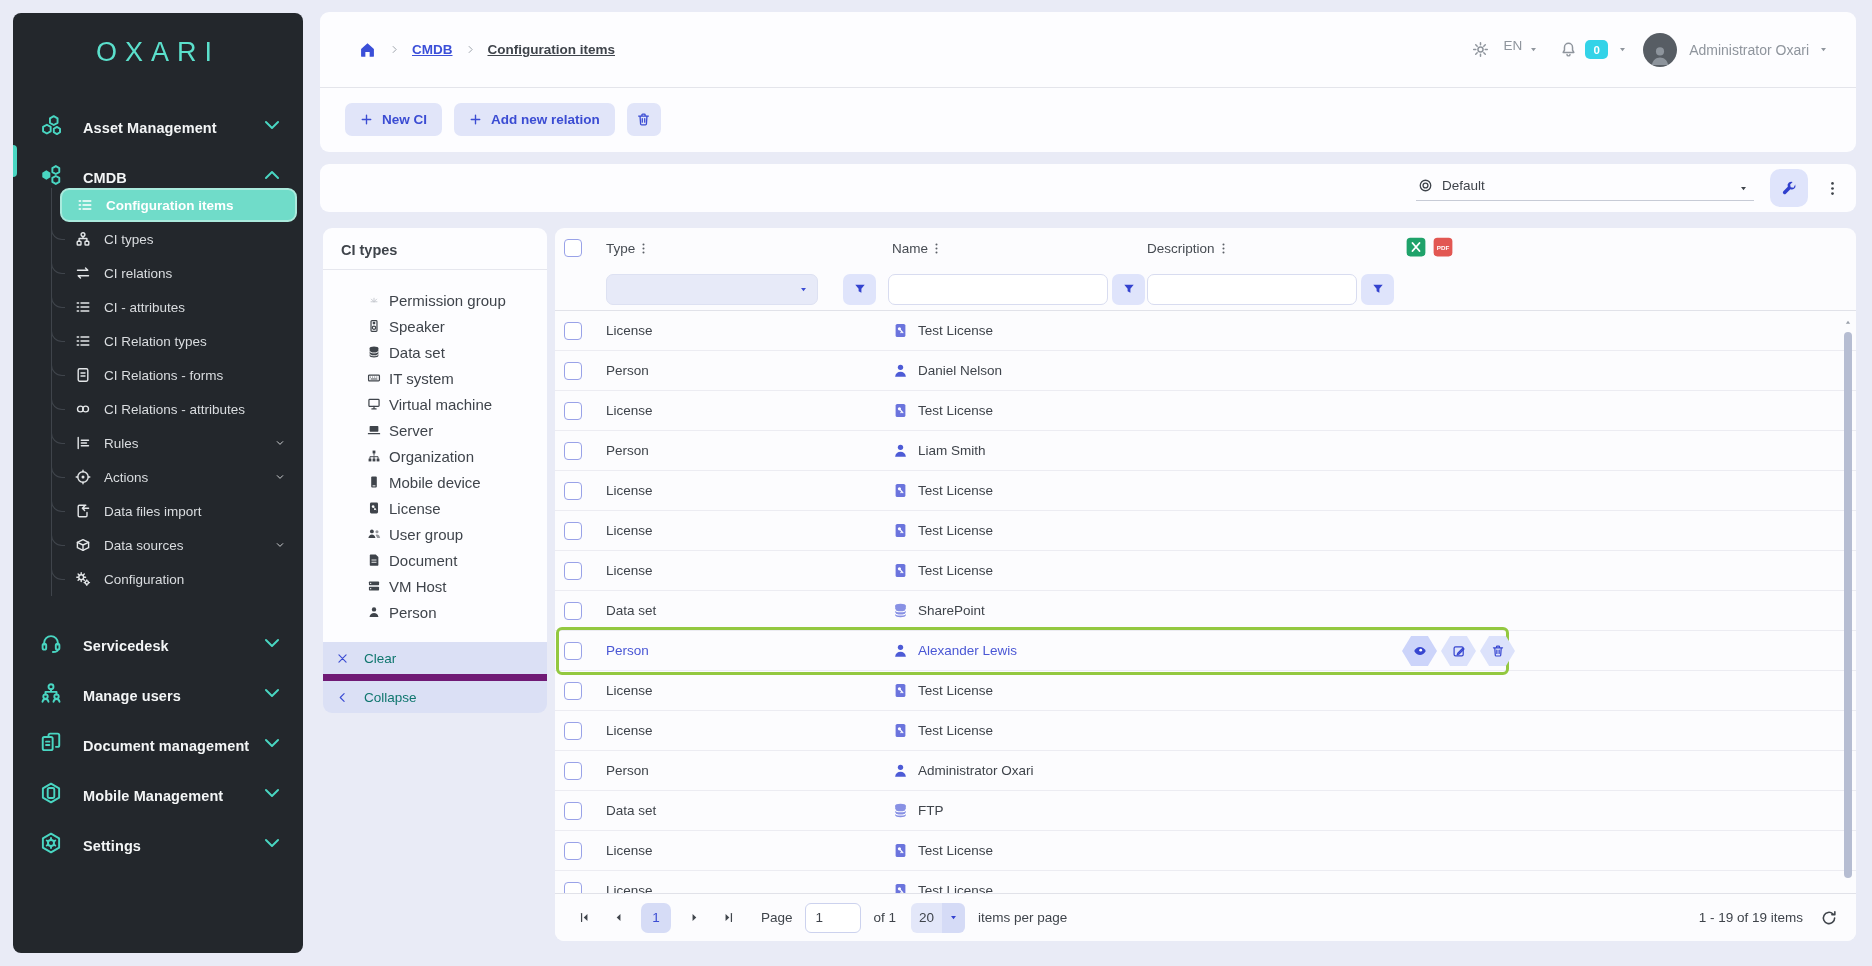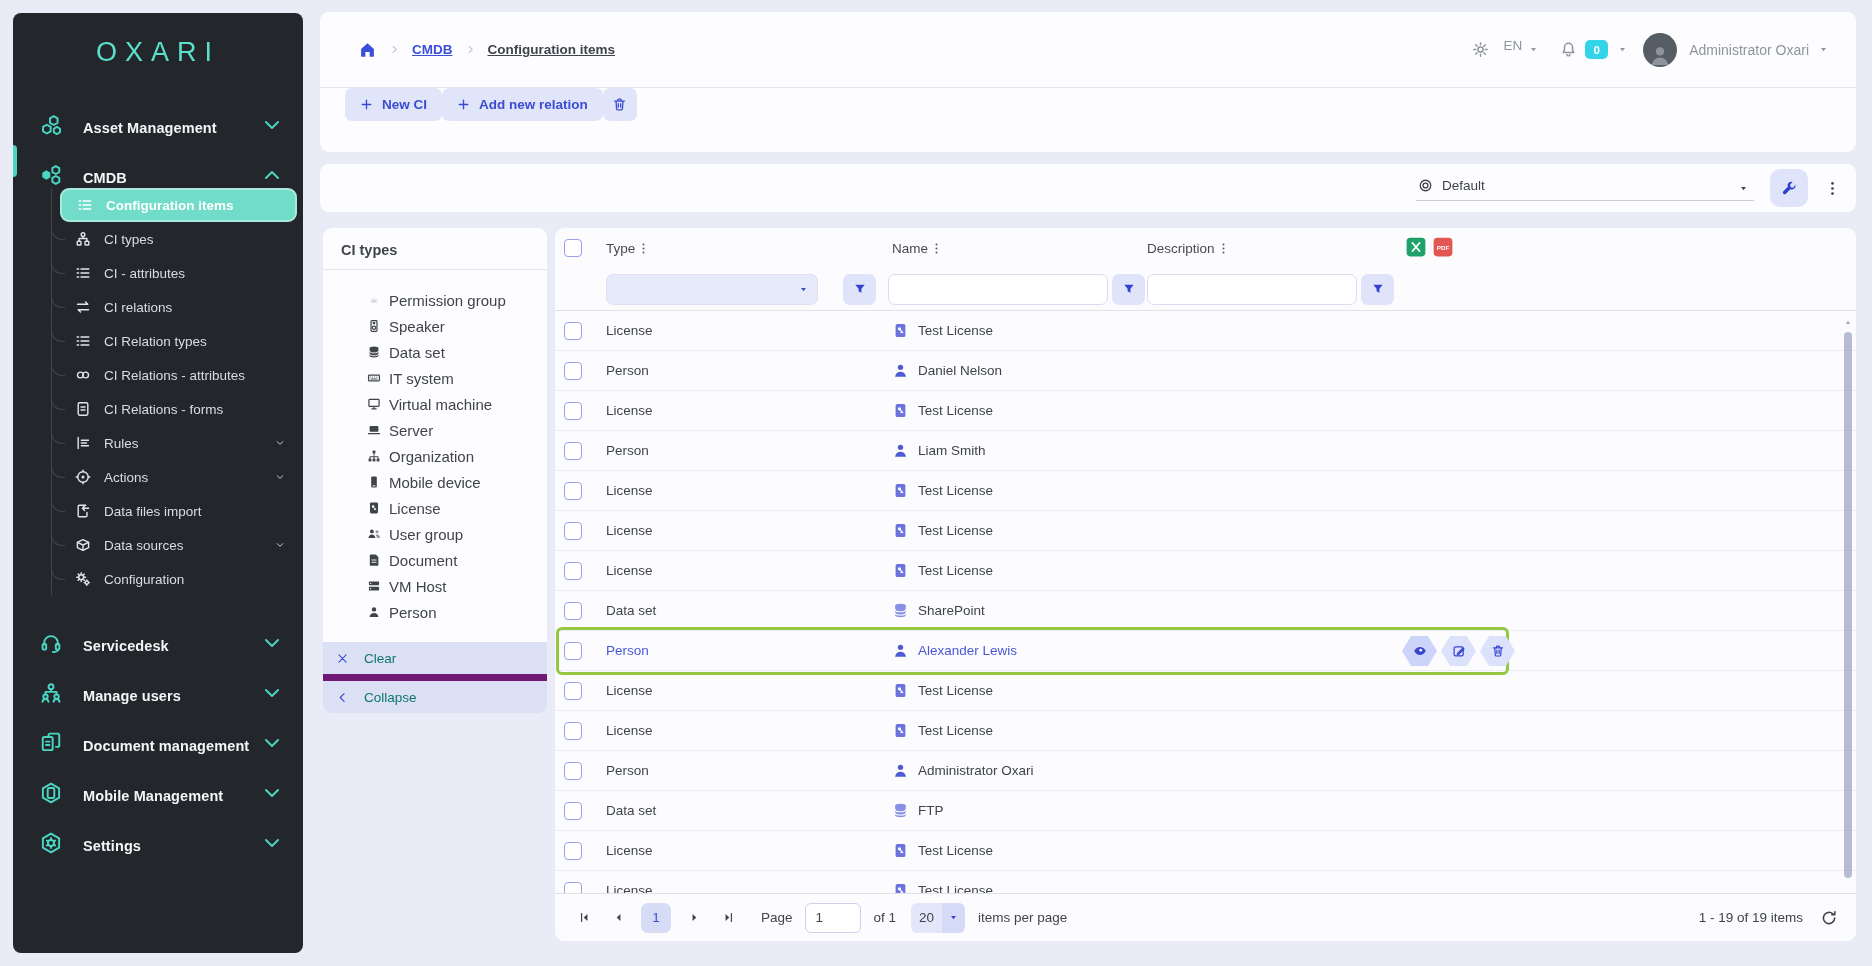--- a/index.html
+++ b/index.html
@@ -36,21 +36,21 @@
   .crumb-cur{font-size:13.5px;font-weight:700;color:#3f444b;text-decoration:underline}
   .top-right{margin-left:auto;display:flex;align-items:center;color:#8f959d}
   .tb-gear{width:17px;height:17px;color:#8f959d;cursor:pointer}
   .lang{font-size:13.5px;margin:0 7px 8px 14px;cursor:pointer}
   .caret{width:9px;height:9px;color:#8f959d}
   .bell{width:17px;height:17px;margin-left:22px;cursor:pointer}
   .badge{min-width:23px;height:19px;background:#33d3e8;border-radius:5px;color:#fff;font-size:11.5px;font-weight:700;display:flex;align-items:center;justify-content:center;margin:0 10px 0 8px;padding:0 4px;box-sizing:border-box}
   .avatar{width:34px;height:34px;border-radius:50%;background:#575d64;margin-left:16px;display:flex;align-items:flex-end;justify-content:center;overflow:hidden;cursor:pointer}
   .avatar .ic{width:24px;height:24px;color:#8d949c}
   .uname{font-size:14px;margin:0 10px 0 12px;cursor:pointer}
-  .btns-row{height:63px;display:flex;gap:0;padding:0 25px}
+  .btns-row{height:63px;display:flex;align-items:center;gap:12px;padding:0 25px}
   .btn{display:inline-flex;align-items:center;gap:9px;height:33px;padding:0 15px;background:#e1e5f9;color:#3b4cd3;border:none;border-radius:7px;font-size:13.5px;font-weight:600;font-family:inherit;cursor:pointer}
   .btn .ic{width:13px;height:13px}
   .btn.icon-btn{width:34px;padding:0;justify-content:center}
   .btn.icon-btn .ic{width:15px;height:15px}
   .toolbar-card{left:320px;top:164px;width:1536px;height:48px;display:flex;align-items:center;justify-content:flex-end;padding-right:12px;box-sizing:border-box}
   .view-select{width:330px;display:flex;align-items:flex-end;gap:9px;border-bottom:1px solid #c7cbd6;padding:2px 6px 7px 2px;margin-right:16px;cursor:pointer}
   .view-select .vicon{width:15px;height:15px;color:#3f444b}
   .view-label{font-size:13.5px;color:#3f444b}
   .view-select .caret{margin-left:auto;color:#3f444b}
   .wrench-btn{width:38px;height:38px;border:none;border-radius:10px;background:#dfe4fb;color:#3140cd;display:flex;align-items:center;justify-content:center;cursor:pointer;margin-right:12px}
@@ -169,58 +169,58 @@
               <rect x="2.2" y="10.2" width="3.8" height="3.8" rx="0.8"></rect>
               <rect x="10" y="10.2" width="3.8" height="3.8" rx="0.8"></rect>
               <path d="M8 5.5v2M4.1 10.2V7.5h7.8v2.7"></path>
             </svg>
           </span>
           <span>CI types</span>
         </div>
         <div class="sub-item">
           <span class="ic">
             <svg viewBox="0 0 16 16" fill="none" stroke="currentColor" stroke-width="1.4" stroke-linecap="round" stroke-linejoin="round">
+              <path d="M2.5 5.3h10.3L10.5 3M13.5 10.7H3.2l2.3 2.3"></path>
+            </svg>
+          </span>
+          <span>CI relations</span>
+        </div>
+        <div class="sub-item">
+          <span class="ic">
+            <svg viewBox="0 0 16 16" fill="none" stroke="currentColor" stroke-width="1.4" stroke-linecap="round" stroke-linejoin="round">
               <path d="M2.2 4h1.4M6 4h7.8M2.2 8h1.4M6 8h7.8M2.2 12h1.4M6 12h7.8"></path>
             </svg>
           </span>
           <span>CI - attributes</span>
         </div>
         <div class="sub-item">
           <span class="ic">
             <svg viewBox="0 0 16 16" fill="none" stroke="currentColor" stroke-width="1.4" stroke-linecap="round" stroke-linejoin="round">
-              <path d="M2.5 5.3h10.3L10.5 3M13.5 10.7H3.2l2.3 2.3"></path>
-            </svg>
-          </span>
-          <span>CI relations</span>
+              <path d="M2.2 4h1.4M6 4h7.8M2.2 8h1.4M6 8h7.8M2.2 12h1.4M6 12h7.8"></path>
+            </svg>
+          </span>
+          <span>CI Relation types</span>
         </div>
         <div class="sub-item">
           <span class="ic">
             <svg viewBox="0 0 16 16" fill="none" stroke="currentColor" stroke-width="1.4" stroke-linecap="round" stroke-linejoin="round">
-              <path d="M2.2 4h1.4M6 4h7.8M2.2 8h1.4M6 8h7.8M2.2 12h1.4M6 12h7.8"></path>
-            </svg>
-          </span>
-          <span>CI Relation types</span>
+              <rect x="3.2" y="1.8" width="9.6" height="12.4" rx="1.4"></rect>
+              <path d="M6 6h4M6 9h4"></path>
+            </svg>
+          </span>
+          <span>CI Relations - forms</span>
         </div>
         <div class="sub-item">
           <span class="ic">
             <svg viewBox="0 0 16 16" fill="none" stroke="currentColor" stroke-width="1.4" stroke-linecap="round" stroke-linejoin="round">
               <circle cx="5.4" cy="8" r="2.9"></circle>
               <circle cx="10.6" cy="8" r="2.9"></circle>
             </svg>
           </span>
           <span>CI Relations - attributes</span>
-        </div>
-        <div class="sub-item">
-          <span class="ic">
-            <svg viewBox="0 0 16 16" fill="none" stroke="currentColor" stroke-width="1.4" stroke-linecap="round" stroke-linejoin="round">
-              <rect x="3.2" y="1.8" width="9.6" height="12.4" rx="1.4"></rect>
-              <path d="M6 6h4M6 9h4"></path>
-            </svg>
-          </span>
-          <span>CI Relations - forms</span>
         </div>
         <div class="sub-item">
           <span class="ic">
             <svg viewBox="0 0 16 16" fill="none" stroke="currentColor" stroke-width="1.4" stroke-linecap="round" stroke-linejoin="round">
               <path d="M3.2 2.5v11M6.3 5.2h7.2M6.3 8h5.2M6.3 10.8h7.2"></path>
             </svg>
           </span>
           <span>Rules</span>
           <span class="ic chev">
             <svg viewBox="0 0 16 16" fill="none" stroke="currentColor" stroke-width="1.4" stroke-linecap="round" stroke-linejoin="round">

